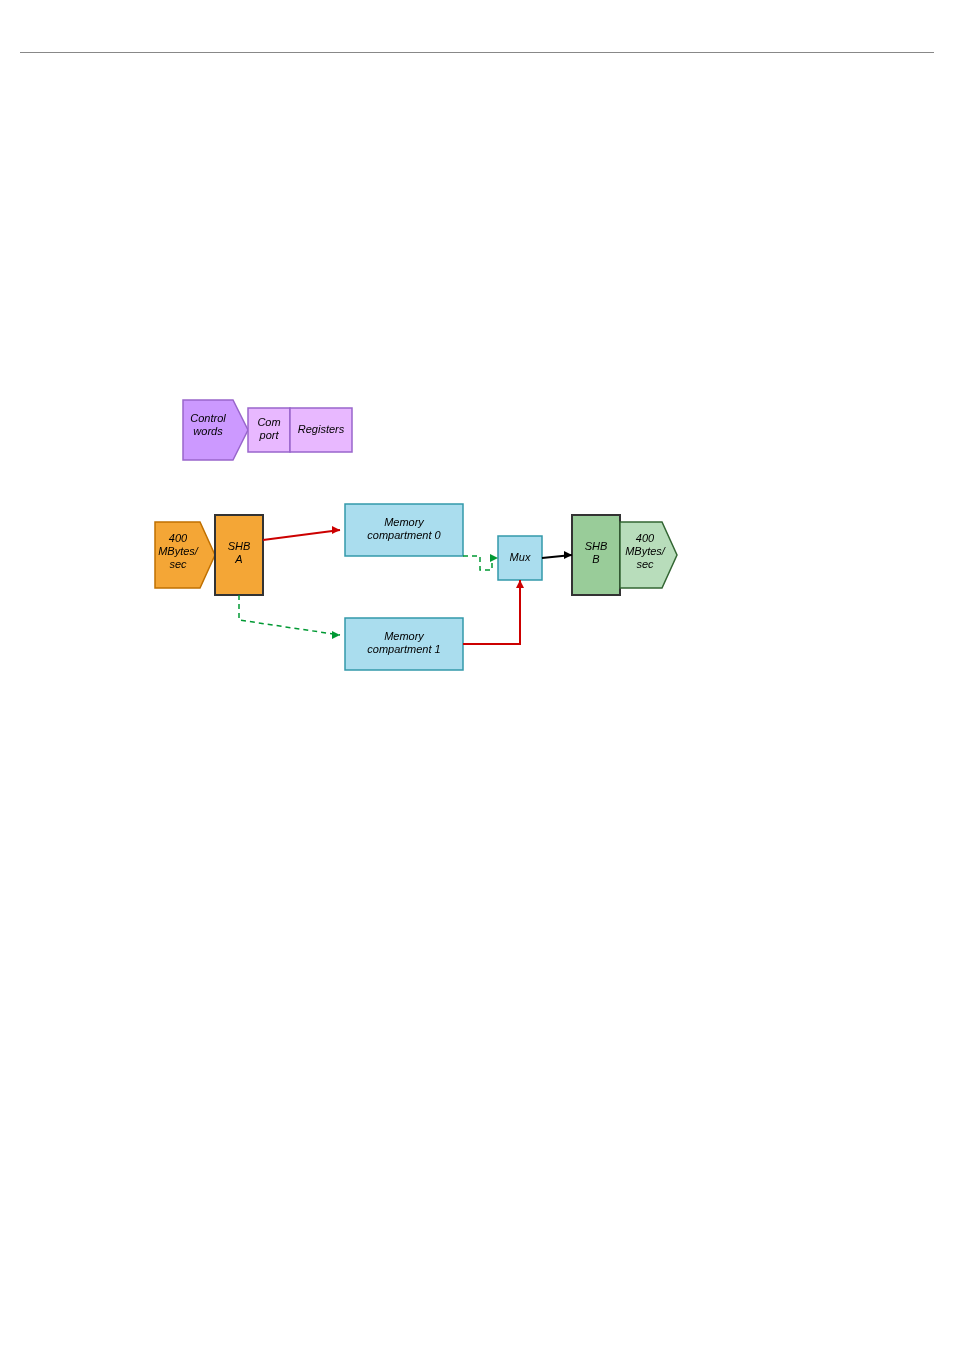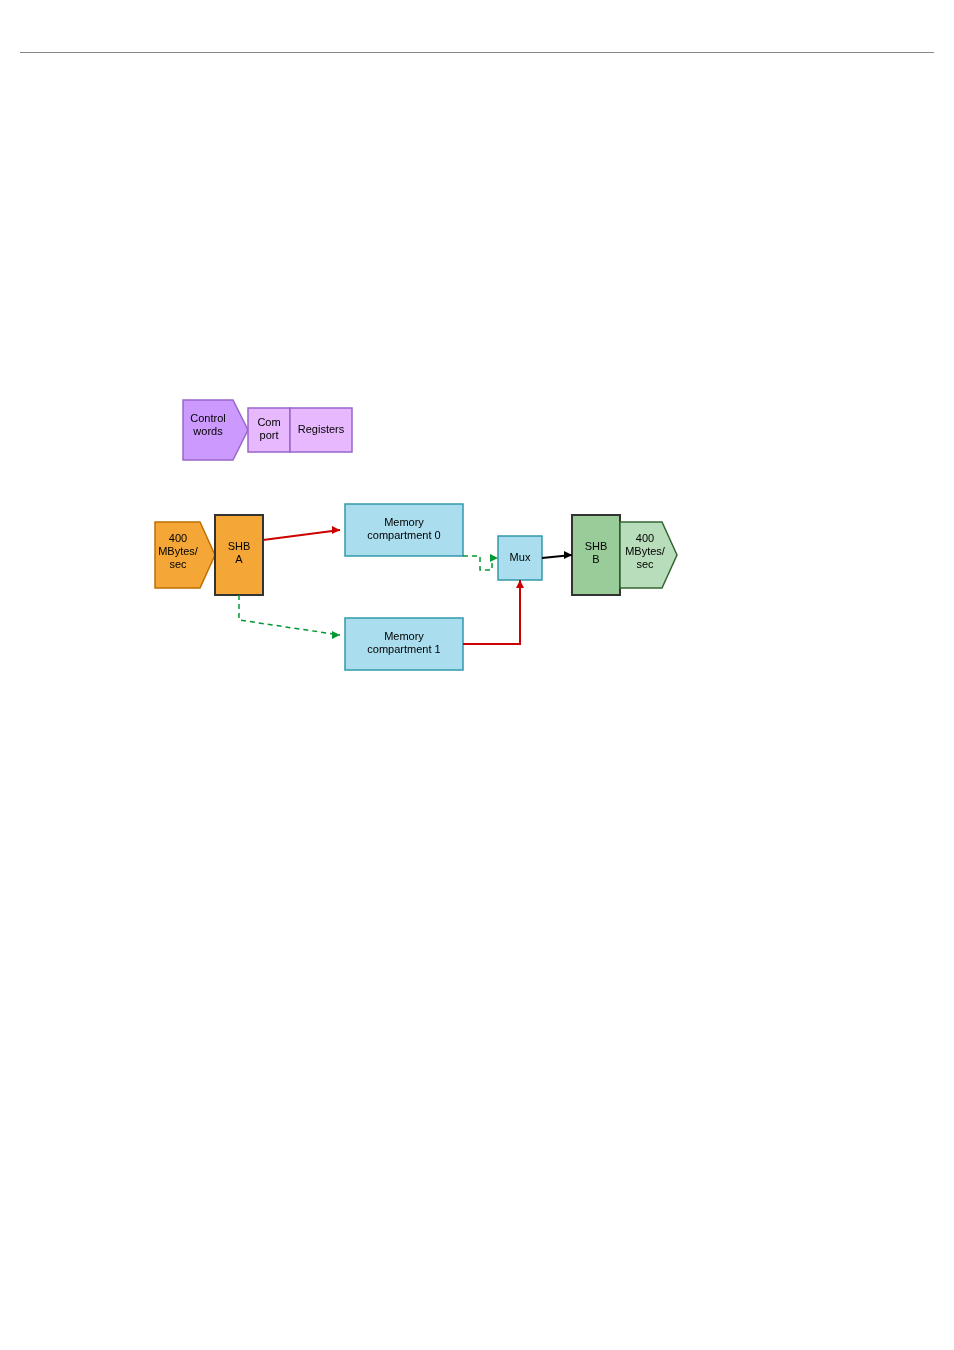--- a/index.html
+++ b/index.html
@@ -19,20 +19,21 @@
       right: 20px;
       height: 1px;
       background: #888;
     }
     .diagram-area {
       position: absolute;
       top: 60px;
       left: 0;
       width: 954px;
       height: 700px;
+      font-style: italic;
     }
     svg.diagram-svg {
       position: absolute;
       top: 0; left: 0;
       width: 954px;
       height: 700px;
     }
   </style>
 </head>
 <body>

